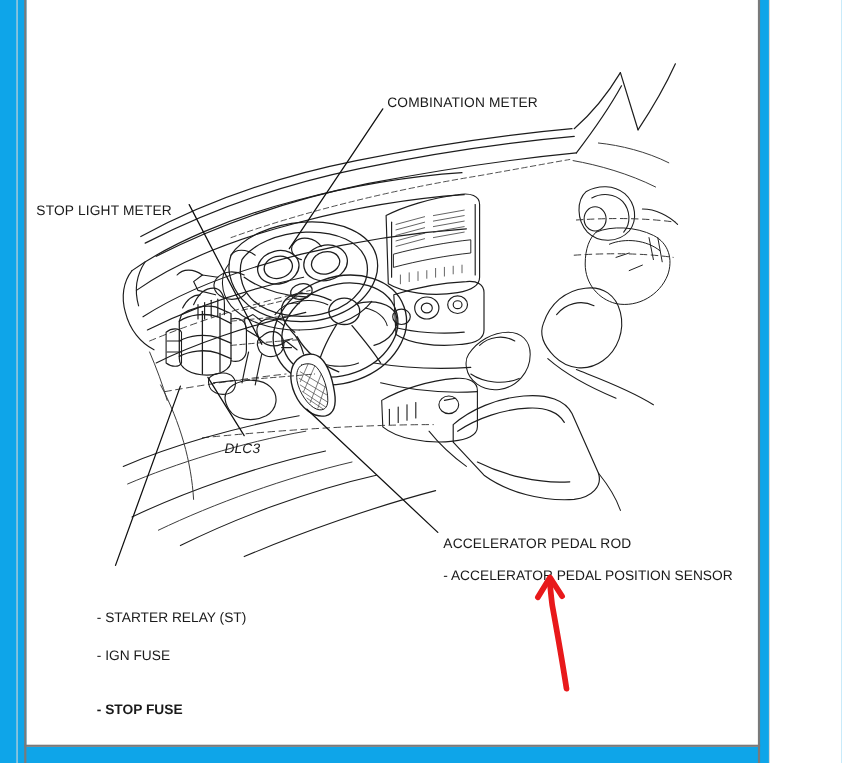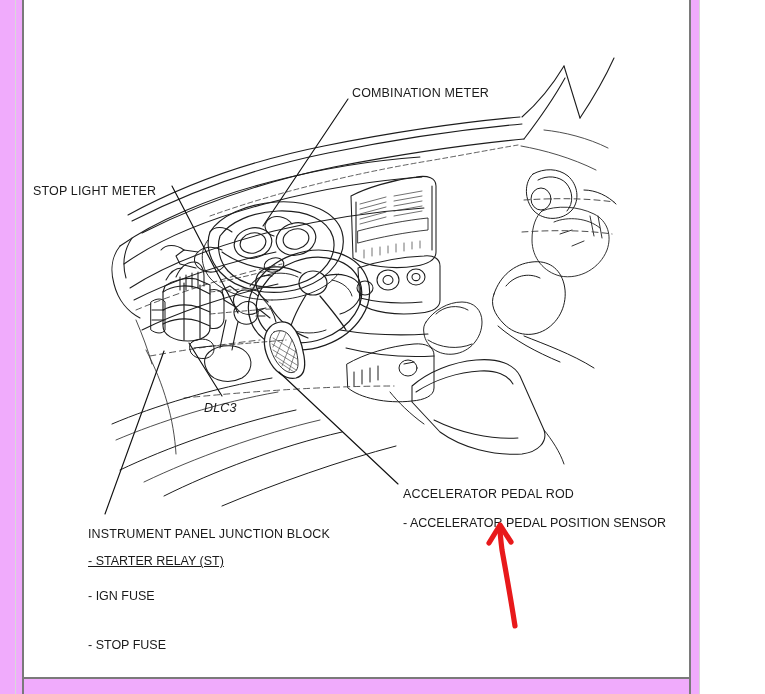--- a/index.html
+++ b/index.html
@@ -8,21 +8,21 @@
     padding: 0;
     background: #ffffff;
   }
   body {
     font-family: "Liberation Sans", sans-serif;
   }
   #page {
     position: relative;
     width: 765px;
     height: 694px;
-    background: #f0abfc;
+    background: #0ea5e9;
     overflow: hidden;
   }
   
   .frame-line {
     position: absolute;
     background: #7a7a7a;
   }
   .frame-line.light {
     background: #d8d8d8;
   }
@@ -372,25 +372,24 @@
   </div>
 
   <div class="label" style="left:352px; top:87px;">COMBINATION METER</div>
 
   <div class="label" style="left:33px; top:185px;">STOP LIGHT METER</div>
 
   <div class="label" style="left:204px; top:402px;font-style:italic;">DLC3</div>
 
   <div class="label" style="left:403px; top:488px;">ACCELERATOR PEDAL ROD</div>
 
-  <div class="label" style="left:88px; top:528px;">INSTRUMENT PANEL JUNCTION BLOCK</div>
-
-  <div class="sub-label" style="left:88px; top:555px;text-decoration:underline;">- STARTER RELAY (ST)</div>
+
+  <div class="sub-label" style="left:88px; top:555px;">- STARTER RELAY (ST)</div>
   <div class="sub-label" style="left:88px; top:590px;">- IGN FUSE</div>
-  <div class="sub-label" style="left:88px; top:639px;">- STOP FUSE</div>
+  <div class="sub-label" style="left:88px; top:639px;font-weight:bold;">- STOP FUSE</div>
 
   <div class="sub-label" style="left:403px; top:517px;">- ACCELERATOR PEDAL POSITION SENSOR</div>
 
   <svg id="annotation-layer" viewBox="0 0 765 694" xmlns="http://www.w3.org/2000/svg">
     <g fill="none" stroke="#e8191b" stroke-width="5.2" stroke-linecap="round" stroke-linejoin="round">
       <path d="M515 626 C 511 600, 506 572, 502 550 C 501 542, 500 534, 500 528"></path>
       <path d="M489 543 L 500 525 L 511 542"></path>
     </g>
   </svg>
 

